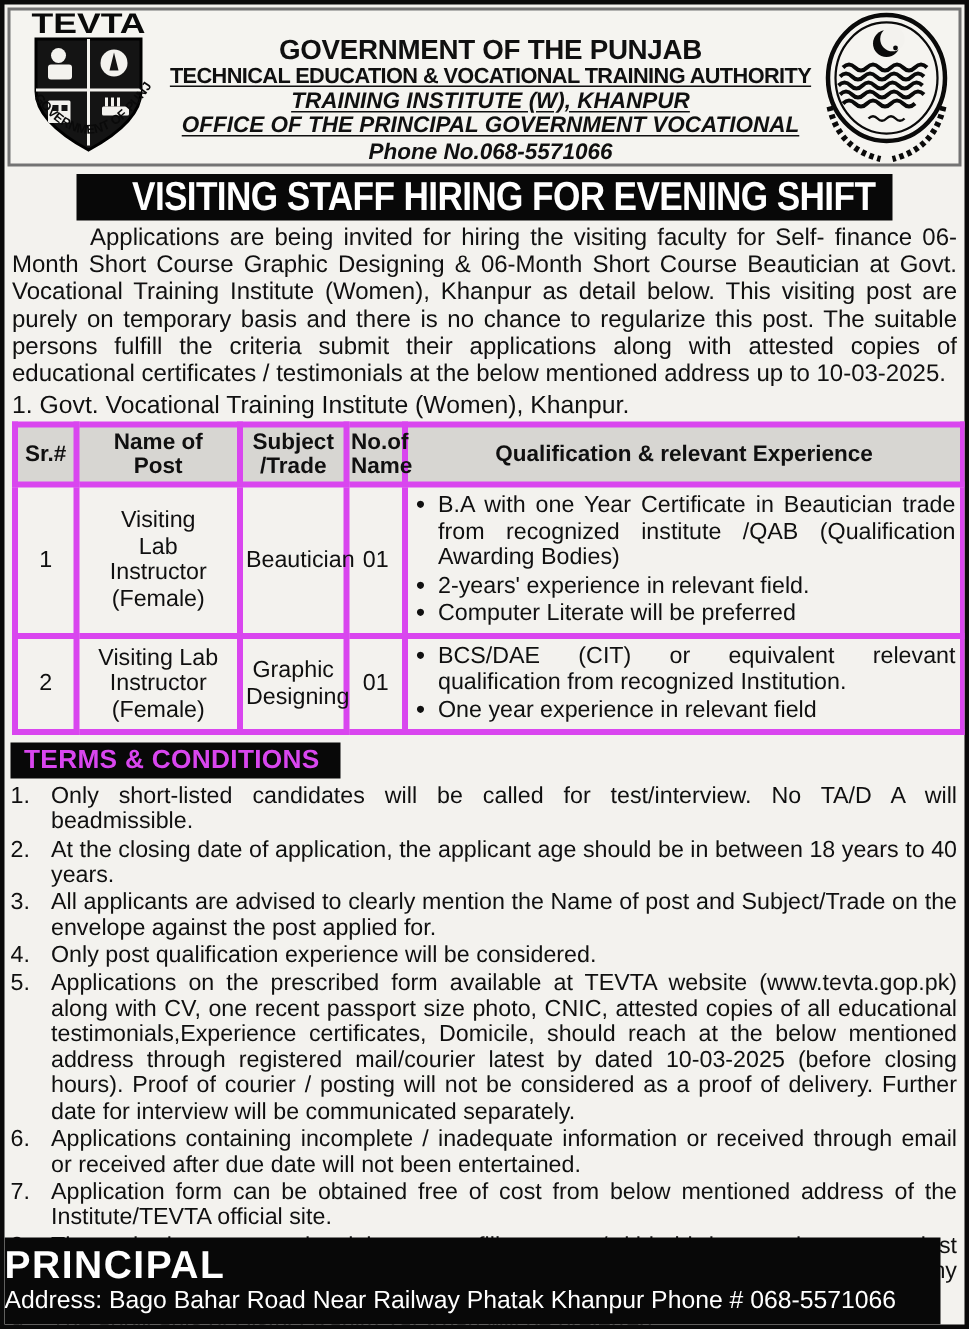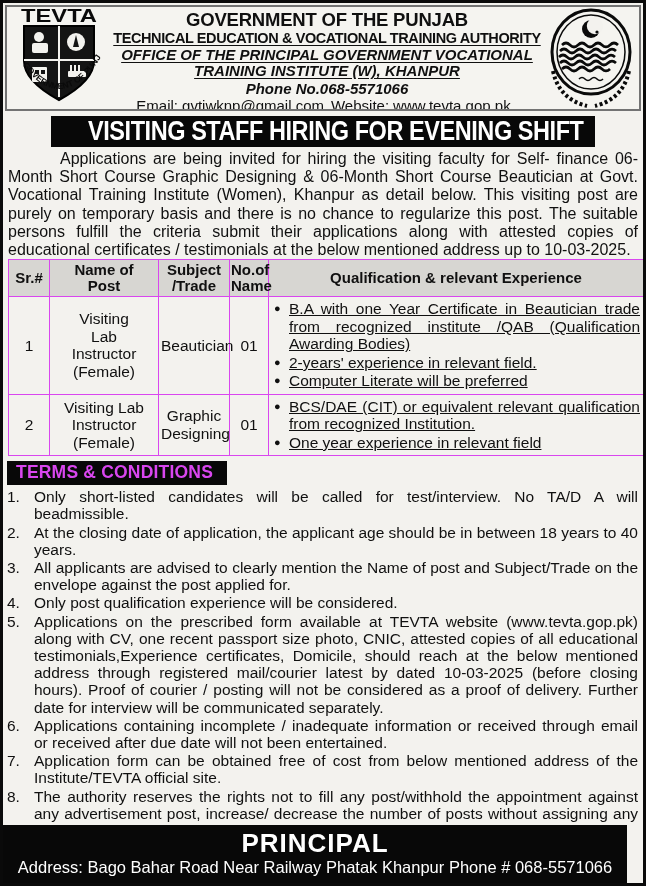--- a/index.html
+++ b/index.html
@@ -20,21 +20,21 @@
   .header-box {
     margin: 2px 2px 0 2px;
     border: 2px solid #737373;
     height: 106px;
     display: flex;
     align-items: stretch;
     background: #f5f4f0;
   }
   .logo-wrap { width: 104px; display: flex; align-items: center; justify-content: center; }
   .crest-wrap { width: 96px; display: flex; align-items: center; justify-content: center; }
-  .header-center { flex: 1; text-align: center; padding-top: 3px; overflow: hidden; }
+  .header-center { flex: 1; text-align: center; padding-top: 16px; overflow: hidden; }
   .h-org   { font-size: 18.5px; font-weight: bold; line-height: 20px; letter-spacing: -0.2px; }
   .h-auth  { font-size: 14.5px; font-weight: bold; line-height: 16.5px; letter-spacing: -0.4px;
              text-decoration: underline; text-underline-offset: 2px; }
   .h-office{ font-size: 15px; font-weight: bold; font-style: italic; line-height: 16.5px;
              text-decoration: underline; text-underline-offset: 2px; }
   .h-phone { font-size: 15px; font-weight: bold; font-style: italic; line-height: 17px; }
   .h-contact { font-size: 15px; line-height: 17px; }
   .h-contact .lbl { margin-right: 4px; }
   .h-contact .val { text-decoration: underline; text-underline-offset: 2px; margin-right: 7px; }
 
@@ -68,21 +68,21 @@
   }
   .inst-line { margin: 2px 5px 2px 5px; font-size: 16.5px; line-height: 18px; }
 
   
   table.posts {
     width: 636px;
     margin: 0 5px;
     border-collapse: collapse;
     table-layout: fixed;
   }
-  table.posts th, table.posts td { border: 1px solid #d946ef; }
+  table.posts th, table.posts td { border: 4px solid #d946ef; }
   table.posts th {
     background: #d7d6d2;
     font-size: 15px;
     font-weight: bold;
     line-height: 16px;
     padding: 2px 1px;
     white-space: pre-line;
     text-align: center;
     vertical-align: middle;
   }
@@ -94,21 +94,21 @@
     padding: 2px 2px;
     white-space: pre-line;
   }
   table.posts td.qual {
     text-align: left;
     white-space: normal;
     padding: 3px 3px 3px 5px;
   }
   .col-sr { width: 41px; } .col-name { width: 109px; } .col-trade { width: 71px; }
   .col-posts { width: 39px; } .col-qual { width: auto; }
-  ul.bullets { list-style: none; text-decoration: underline; }
+  ul.bullets { list-style: none; }
   ul.bullets li {
     position: relative;
     padding-left: 15px;
     text-align: justify;
     margin-bottom: 1px;
   }
   ul.bullets li::before {
     content: "\25CF";
     position: absolute;
     left: 0; top: 0;
@@ -131,21 +131,20 @@
   .term { display: flex; font-size: 15.5px; line-height: 17.2px; margin-bottom: 1px; }
   .term .tnum { flex: 0 0 27px; }
   .term .ttext { flex: 1; text-align: justify; }
 
   
   .footer {
     position: absolute;
     left: 0; right: 16px; bottom: 0;
     background: #080808;
     color: #ffffff;
-    text-align: center;
     padding: 3px 0 6px 0;
   }
   .f-title { font-size: 26px; font-weight: bold; line-height: 30px; letter-spacing: 1px; }
   .f-line1 { font-size: 16px; line-height: 19px; }
   .f-line2 { font-size: 16.5px; line-height: 19px; }
 
   svg text { font-family: "Liberation Sans", sans-serif; }
 </style>
 </head>
 <body>
@@ -178,22 +177,22 @@
           </defs>
         <text font-size="8.5" font-weight="bold" fill="#0a0a0a">
           <textPath href="#logoArc" startOffset="7%">GOVERNMENT OF PUNJAB</textPath>
         </text>
       </svg>
     </div>
 
     <div class="header-center">
       <div class="h-org">GOVERNMENT OF THE PUNJAB</div>
       <div class="h-auth">TECHNICAL EDUCATION &amp; VOCATIONAL TRAINING AUTHORITY</div>
+      <div class="h-office">TRAINING INSTITUTE (W), KHANPUR</div>
       <div class="h-office">OFFICE OF THE PRINCIPAL GOVERNMENT VOCATIONAL</div>
-      <div class="h-office">TRAINING INSTITUTE (W), KHANPUR</div>
       <div class="h-phone">Phone No.068-5571066</div>
       <div class="h-contact">
         <span class="lbl">Email:</span><span class="val">gvtiwknp@gmail.com</span><span class="lbl">Website:</span><span class="val">www.tevta.gop.pk</span>
       </div>
     </div>
 
     <div class="crest-wrap">
       <svg width="92" height="102" viewBox="0 0 92 102">
         <ellipse cx="46" cy="45" rx="39" ry="42" fill="none" stroke="#0a0a0a" stroke-width="3"></ellipse>
         <ellipse cx="46" cy="45" rx="34" ry="37" fill="none" stroke="#0a0a0a" stroke-width="1.5"></ellipse>
@@ -218,20 +217,21 @@
     </div>
   </div>
 
   
   <div class="banner">
     <span>VISITING STAFF HIRING FOR EVENING SHIFT</span>
   </div>
 
   
   <p class="intro">Applications are being invited for hiring the visiting faculty for Self- finance 06-Month Short Course Graphic Designing &amp; 06-Month Short Course Beautician at Govt. Vocational Training Institute (Women), Khanpur as detail below. This visiting post are purely on temporary basis and there is no chance to regularize this post. The suitable persons fulfill the criteria submit their applications along with attested copies of educational certificates / testimonials at the below mentioned address up to 10-03-2025.</p>
+  <div class="inst-line">1. Govt. Vocational Training Institute (Women), Khanpur.</div>
 
   
   <table class="posts">
     <colgroup>
       <col class="col-sr">
         <col class="col-name">
         <col class="col-trade">
         <col class="col-posts">
         <col class="col-qual">
     </colgroup>

